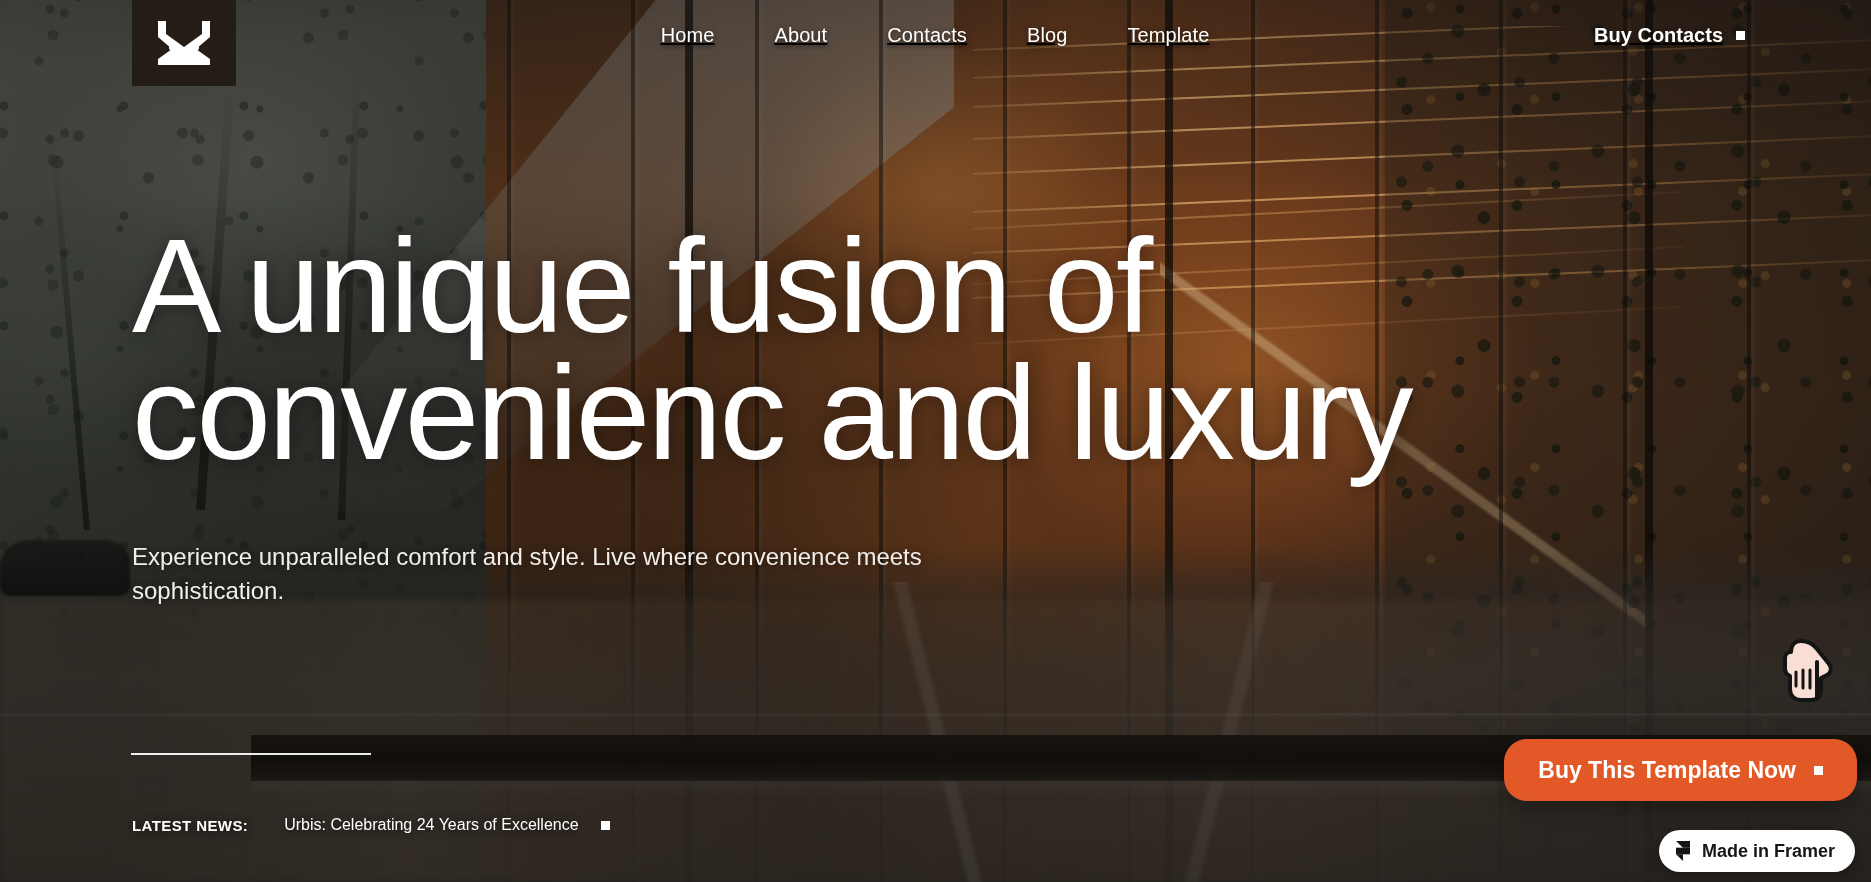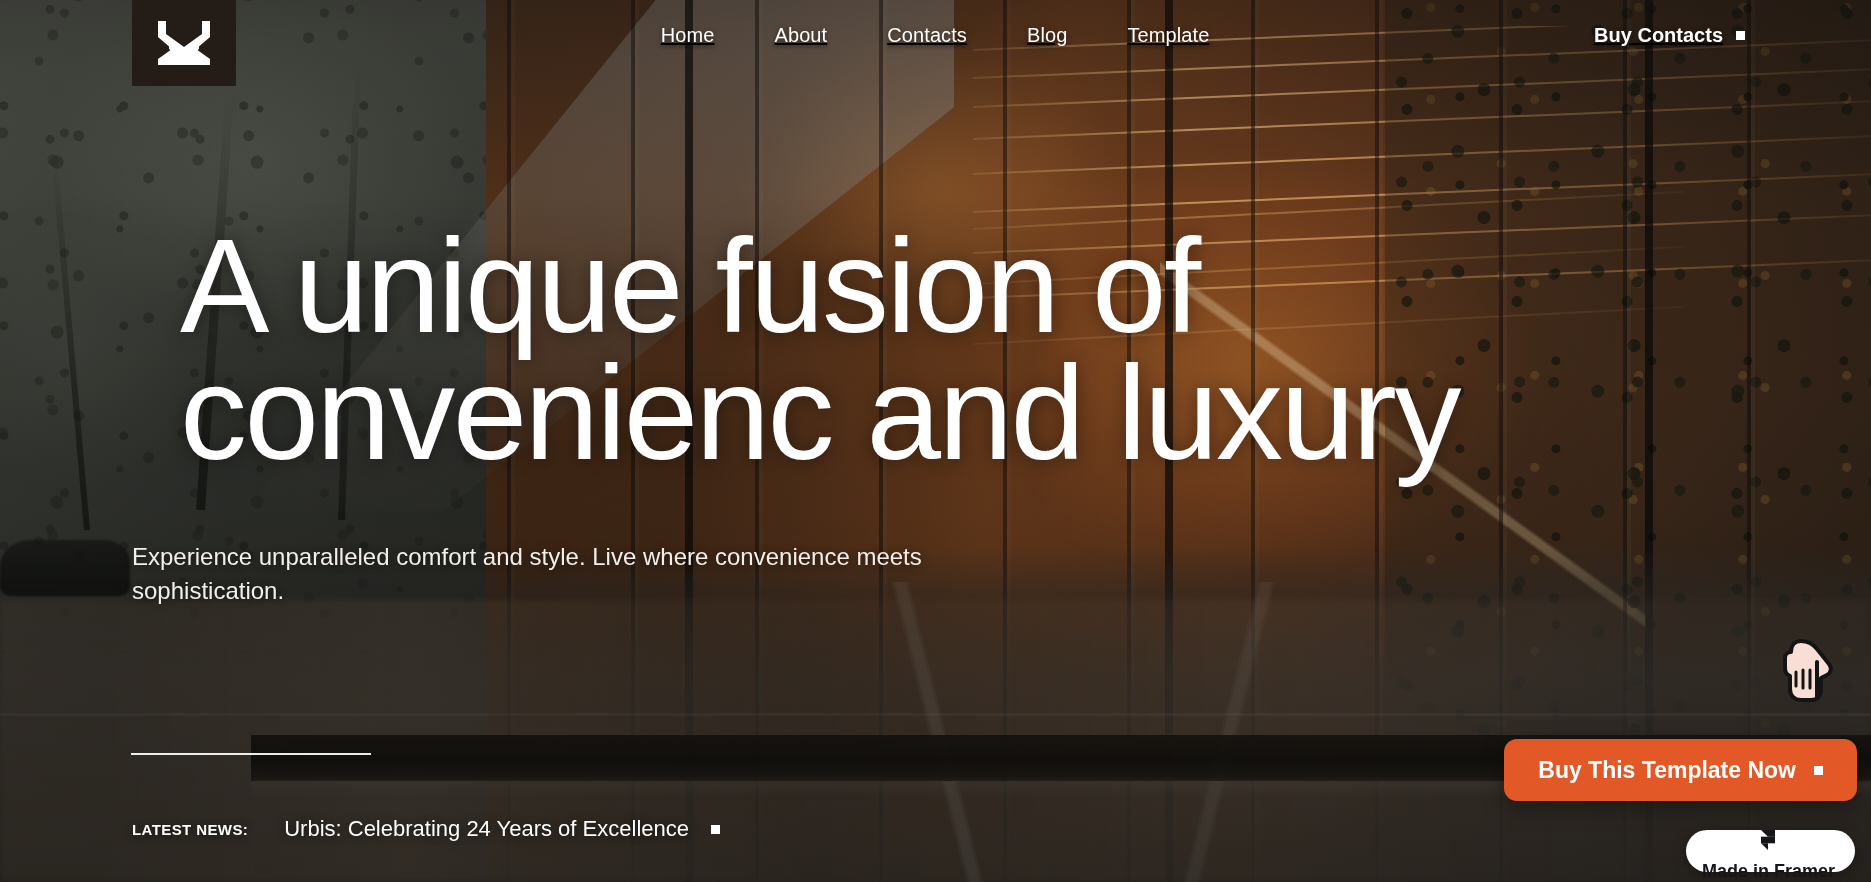--- a/index.html
+++ b/index.html
@@ -220,21 +220,20 @@
   
   .hero { position: absolute; left: 132px; top: 222px; z-index: 15; }
   .headline {
     color: #fff;
     font-size: 134px;
     line-height: .95;
     font-weight: 400;
     letter-spacing: -2.6px;
     max-width: 1290px;
     text-shadow: 0 2px 18px rgba(0,0,0,.38);
-    margin-left: 48px;
   }
   .headline .l2 { display: block; }
 
   .sub-row {
     position: absolute; left: 132px; top: 540px;
     display: flex; align-items: flex-start; gap: 62px; z-index: 15;
   }
   .subtitle {
     color: #f2efeb;
     font-size: 24px; line-height: 1.42; font-weight: 400;
@@ -265,49 +264,48 @@
   
   .news {
     position: absolute; left: 132px; top: 816px;
     display: flex; align-items: center; z-index: 15;
     color: #fff;
     text-shadow: 0 1px 8px rgba(0,0,0,.6);
   }
   .news-label { font-size: 15px; font-weight: 700; letter-spacing: .4px; }
   .news-item {
     display: flex; align-items: center; gap: 22px;
-    margin-left: 36px; font-size: 22px; font-weight: 400;
+    margin-left: 36px; font-size: 16px; font-weight: 400;
     cursor: pointer;
   }
 
   
   .buy-float {
     position: absolute; right: 14px; top: 739px;
     background: #e25826; color: #fff;
     border: none;
     font-family: "Liberation Sans", sans-serif;
     font-size: 23px; font-weight: 700;
     height: 62px; padding: 0 34px;
-    border-radius: 13px;
+    border-radius: 23px;
     display: flex; align-items: center; gap: 18px;
     cursor: pointer; white-space: nowrap;
     box-shadow: 0 6px 22px rgba(0,0,0,.35);
     z-index: 30;
   }
   .framer {
     position: absolute; right: 16px; bottom: 10px;
     background: #fff; color: #16161a;
     height: 42px; padding: 0 20px 0 16px;
     border-radius: 21px;
     display: flex; align-items: center; gap: 11px;
     font-size: 18px; font-weight: 700;
     cursor: pointer; white-space: nowrap;
     box-shadow: 0 3px 14px rgba(0,0,0,.3);
     z-index: 30;
-    flex-direction: column;
   }
   .framer svg { width: 16px; height: 20px; display: block; }
 
   .cursor {
     position: absolute; left: 1779px; top: 632px;
     width: 56px; height: 70px; z-index: 40;
     pointer-events: none;
   }
   .cursor svg { width: 100%; height: 100%; display: block; }
 </style>

